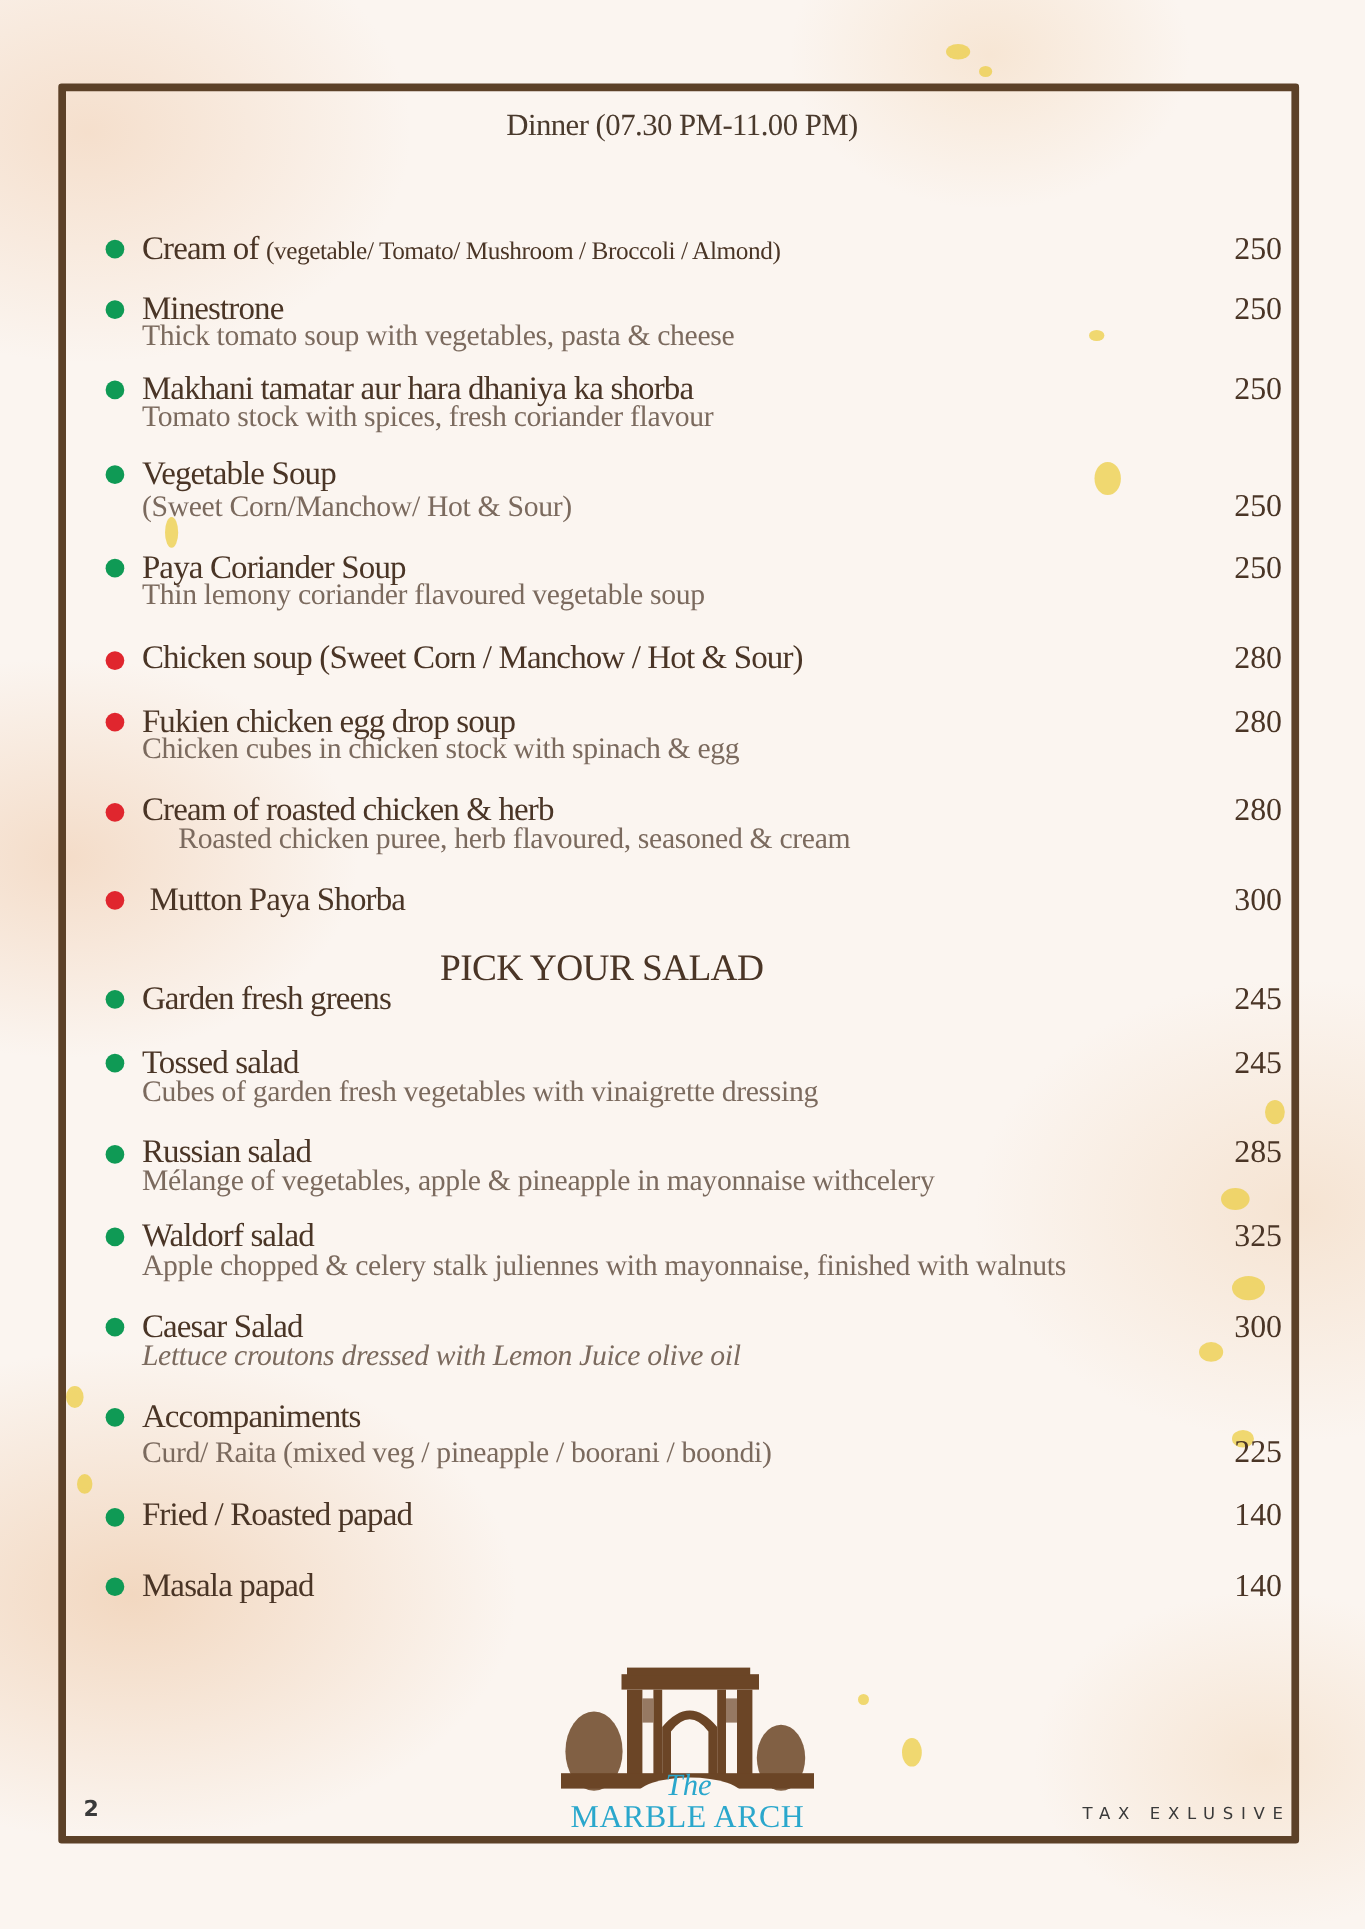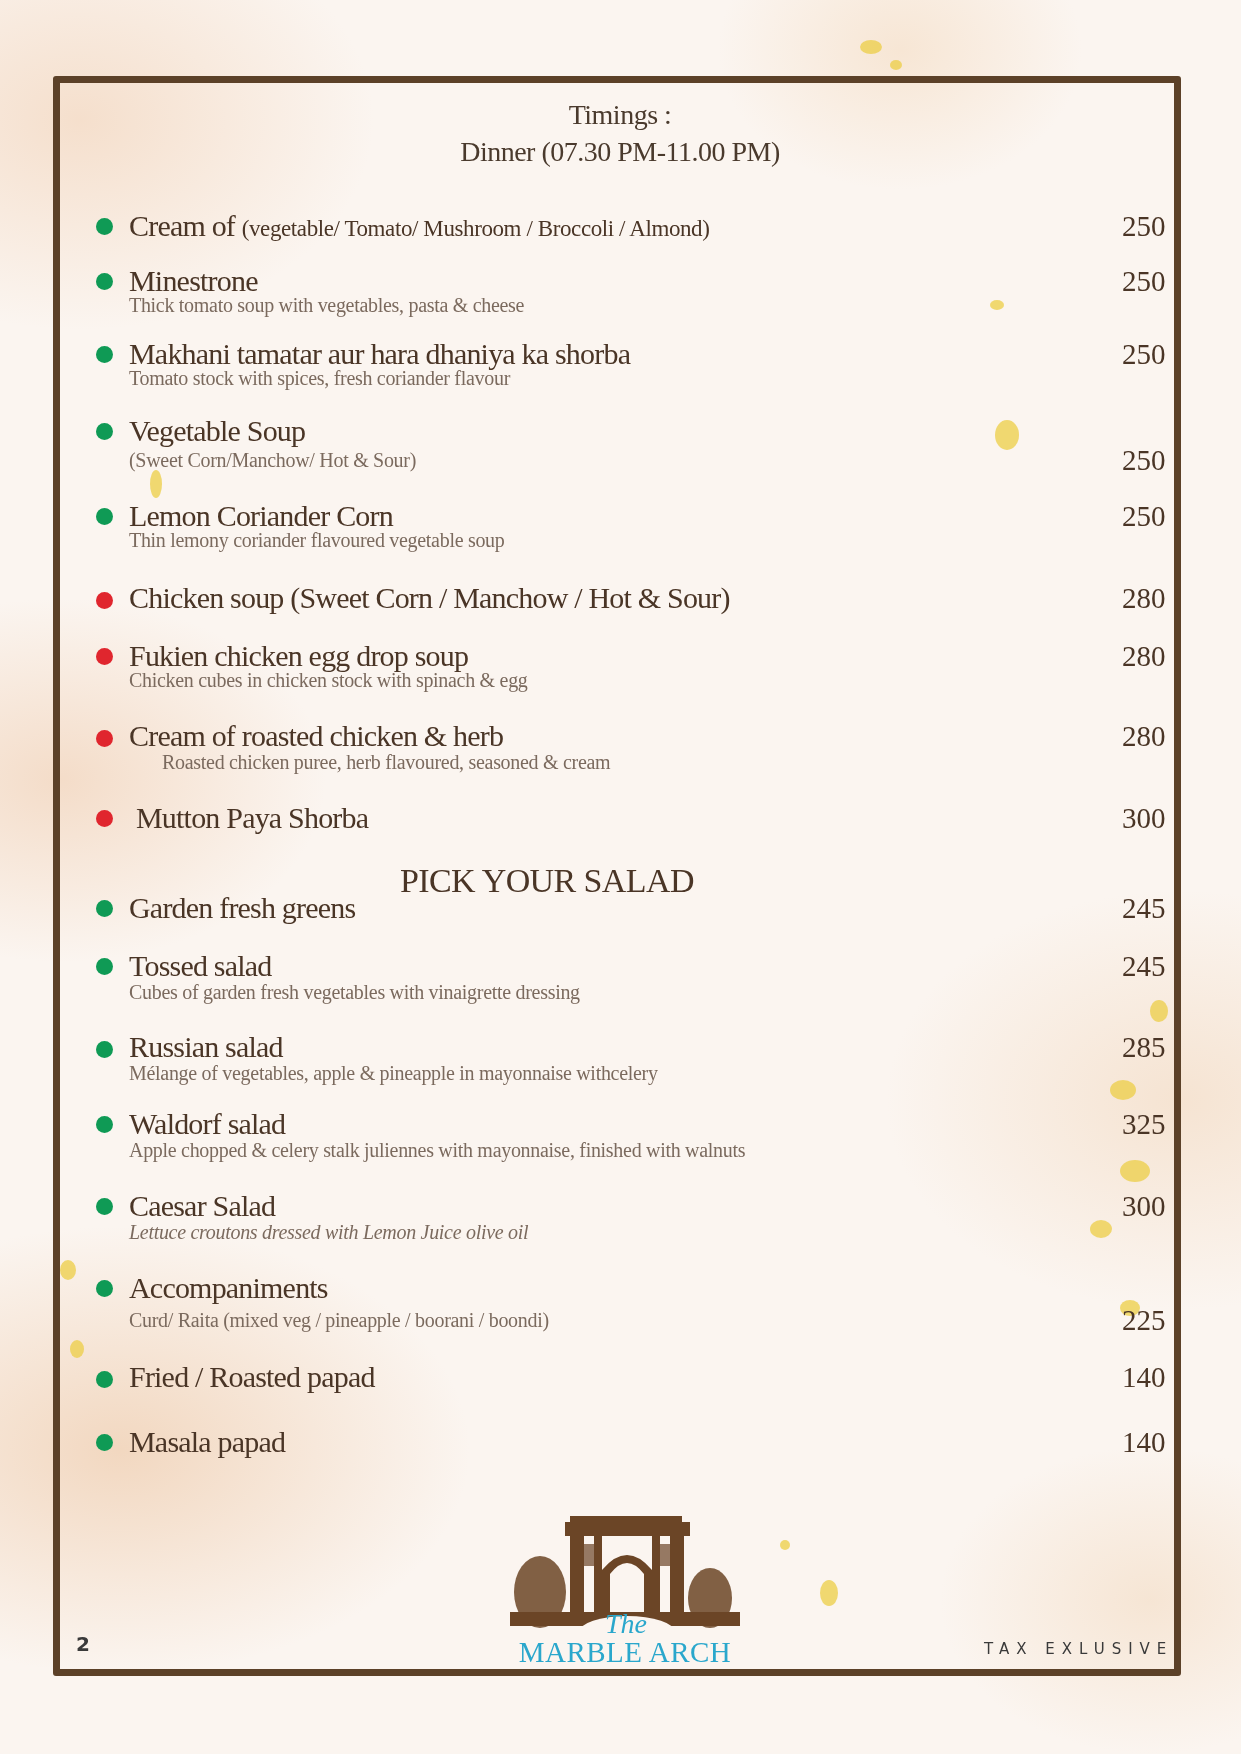--- a/index.html
+++ b/index.html
@@ -32,21 +32,21 @@
     }
     .veg { background:#0f9a55; }
     .nonveg { background:#e0262e; }
     .name {
       position:absolute; left:37px; top:0; font-family:"Liberation Serif", serif;
       font-size:30px; line-height:32px; color:#4a3526; letter-spacing:-0.8px; white-space:nowrap;
     }
     .name .small { font-size:23px; letter-spacing:-0.4px; }
     .desc {
       position:absolute; left:37px; font-family:"Liberation Serif", serif;
-      font-size:20px; line-height:24px; color:#7b6a5e; letter-spacing:-0.3px; white-space:nowrap;
+      font-size:27px; line-height:24px; color:#7b6a5e; letter-spacing:-0.3px; white-space:nowrap;
     }
     .price {
       position:absolute; left:1030px; font-family:"Liberation Serif", serif;
       font-size:29px; line-height:32px; color:#4a3526; white-space:nowrap;
     }
     .section-title {
       position:absolute; left:400px; top:862px; width:440px; text-align:left;
       font-family:"Liberation Serif", serif; font-size:34px; color:#4a3526; letter-spacing:-0.6px;
     }
     .logo { position:absolute; left:510px; top:1512px; width:230px; height:160px; }
@@ -83,21 +83,20 @@
   <div class="gold" style="left:1120px;top:1300px;width:20px;height:16px;"></div>
   <div class="gold" style="left:60px;top:1260px;width:16px;height:20px;"></div>
   <div class="gold" style="left:70px;top:1340px;width:14px;height:18px;"></div>
   <div class="gold" style="left:820px;top:1580px;width:18px;height:26px;"></div>
   <div class="gold" style="left:780px;top:1540px;width:10px;height:10px;"></div>
 </div>
 
 <div class="frame"></div>
 
 <div class="timings">
-  <div>Timings :</div>
   <div>Dinner (07.30 PM-11.00 PM)</div>
 </div>
 
 <div class="item" style="top:210px;">
   <span class="bullet veg" style="top:8px;"></span>
   <span class="name"><span>Cream of</span> <span class="small">(vegetable/ Tomato/ Mushroom / Broccoli  / Almond)</span></span>
   <span class="price" style="top:0;">250</span>
 </div>
 
 <div class="item" style="top:265px;">
@@ -116,21 +115,21 @@
 
 <div class="item" style="top:415px;">
   <span class="bullet veg" style="top:8px;"></span>
   <span class="name">Vegetable Soup</span>
   <span class="desc" style="top:33px;">(Sweet Corn/Manchow/ Hot &amp; Sour)</span>
   <span class="price" style="top:29px;">250</span>
 </div>
 
 <div class="item" style="top:500px;">
   <span class="bullet veg" style="top:8px;"></span>
-  <span class="name">Lemon Coriander Corn</span>
+  <span class="name">Paya Coriander Soup</span>
   <span class="desc" style="top:28px;">Thin lemony coriander flavoured vegetable soup</span>
   <span class="price" style="top:0;">250</span>
 </div>
 
 <div class="item" style="top:582px;">
   <span class="bullet nonveg" style="top:10px;"></span>
   <span class="name">Chicken soup (Sweet Corn / Manchow / Hot &amp; Sour)</span>
   <span class="price" style="top:0;">280</span>
 </div>
 

